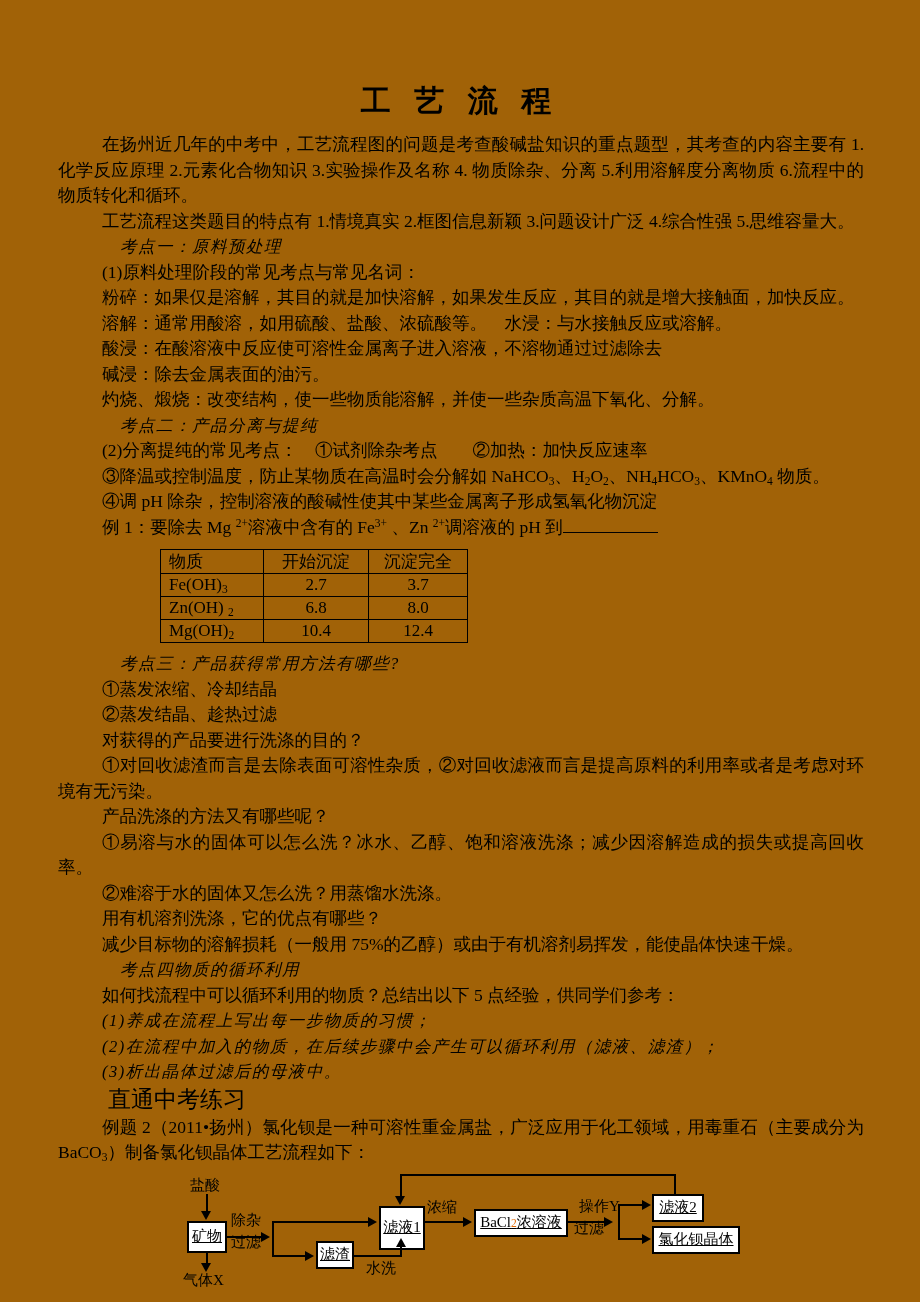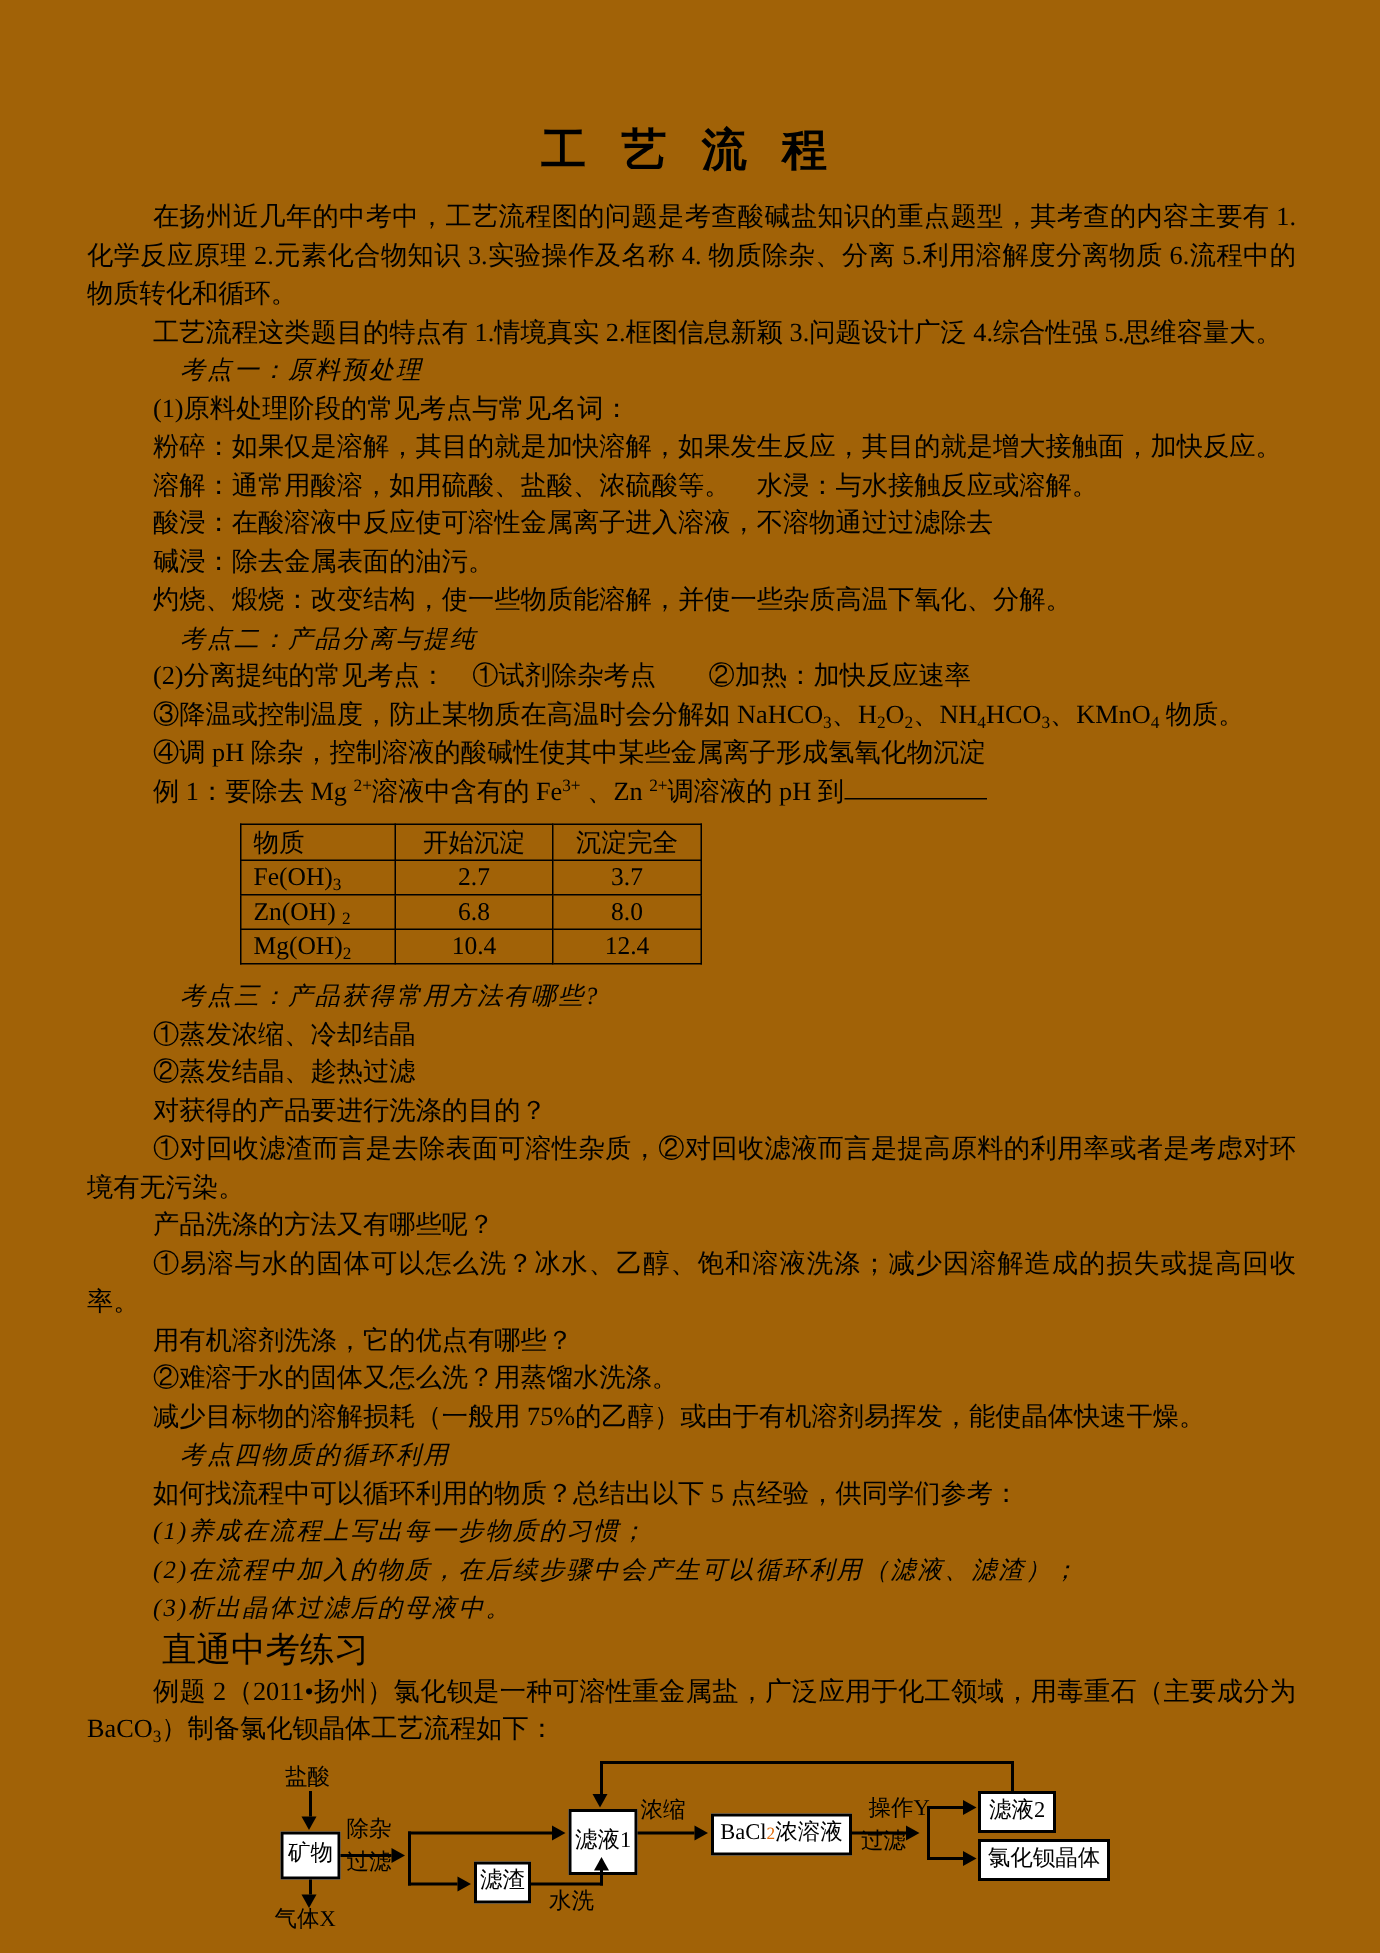--- a/index.html
+++ b/index.html
@@ -23,21 +23,21 @@
        font-size:17px;height:22px;padding:0;}
   table.ptable .c0{width:94px;text-align:left;padding-left:8px;}
   table.ptable .c1{width:104px;text-align:center;}
   table.ptable .c2{width:98px;text-align:center;}
   
   .diagram{position:relative;width:610px;height:122px;margin:6px 0 0 150px;
        font-size:15px;line-height:17px;}
   .dlabel{position:absolute;white-space:nowrap;}
   .dbox{position:absolute;box-sizing:border-box;border:2px solid #000;background:#fff;
        display:flex;align-items:center;justify-content:center;white-space:nowrap;
-       padding:12px 2px;}
+       padding:12px 2px;text-decoration:underline;}
   .hl,.vl{position:absolute;background:#000;}
   .hl{height:2px;}
   .vl{width:2px;}
   .ar,.ad,.au{position:absolute;width:0;height:0;}
   .ar{border-top:5px solid transparent;border-bottom:5px solid transparent;border-left:9px solid #000;}
   .ad{border-left:5px solid transparent;border-right:5px solid transparent;border-top:9px solid #000;}
   .au{border-left:5px solid transparent;border-right:5px solid transparent;border-bottom:9px solid #000;}
 </style>
 </head>
 <body>
@@ -84,22 +84,22 @@
           </tr>
         </tbody>
       </table>
       <p class="para k i3"><span>考点三：产品获得常用方法有哪些?</span></p>
       <p class="para i2"><span>①蒸发浓缩、冷却结晶</span></p>
       <p class="para i2"><span>②蒸发结晶、趁热过滤</span></p>
       <p class="para i2"><span>对获得的产品要进行洗涤的目的？</span></p>
       <p class="para i2"><span>①对回收滤渣而言是去除表面可溶性杂质，②对回收滤液而言是提高原料的利用率或者是考虑对环境有无污染。</span></p>
       <p class="para i2"><span>产品洗涤的方法又有哪些呢？</span></p>
       <p class="para i2"><span>①易溶与水的固体可以怎么洗？冰水、乙醇、饱和溶液洗涤；减少因溶解造成的损失或提高回收率。</span></p>
+      <p class="para i2"><span>②难溶于水的固体又怎么洗？用蒸馏水洗涤。</span></p>
       <p class="para i2"><span>用有机溶剂洗涤，它的优点有哪些？</span></p>
-      <p class="para i2"><span>②难溶于水的固体又怎么洗？用蒸馏水洗涤。</span></p>
       <p class="para i2"><span>减少目标物的溶解损耗（一般用 75%的乙醇）或由于有机溶剂易挥发，能使晶体快速干燥。</span></p>
       <p class="para k i3"><span>考点四物质的循环利用</span></p>
       <p class="para i2"><span>如何找流程中可以循环利用的物质？总结出以下 5 点经验，供同学们参考：</span></p>
       <p class="para k i2"><span>(1)养成在流程上写出每一步物质的习惯；</span></p>
       <p class="para k i2"><span>(2)在流程中加入的物质，在后续步骤中会产生可以循环利用（滤液、滤渣）；</span></p>
       <p class="para k i2"><span>(3)析出晶体过滤后的母液中。</span></p>
       <p class="para big"><span>直通中考练习</span></p>
       <p class="para i2"><span>例题 2（2011•扬州）氯化钡是一种可溶性重金属盐，广泛应用于化工领域，用毒重石（主要成分为 BaCO</span><sub>3</sub><span>）制备氯化钡晶体工艺流程如下：</span></p>
     </div>
 

